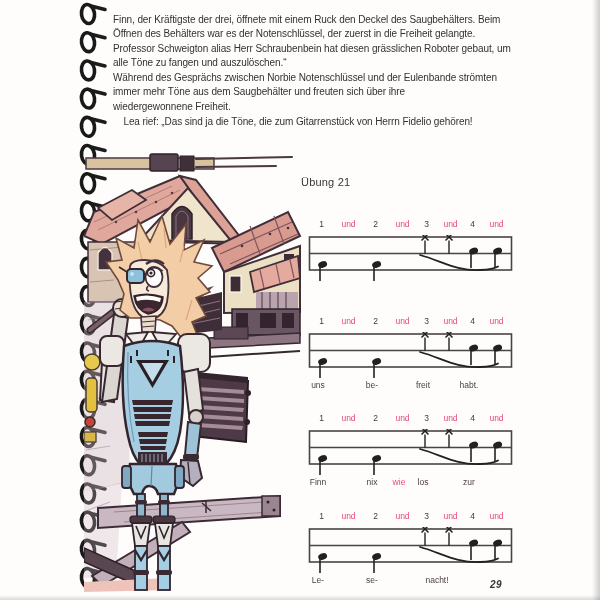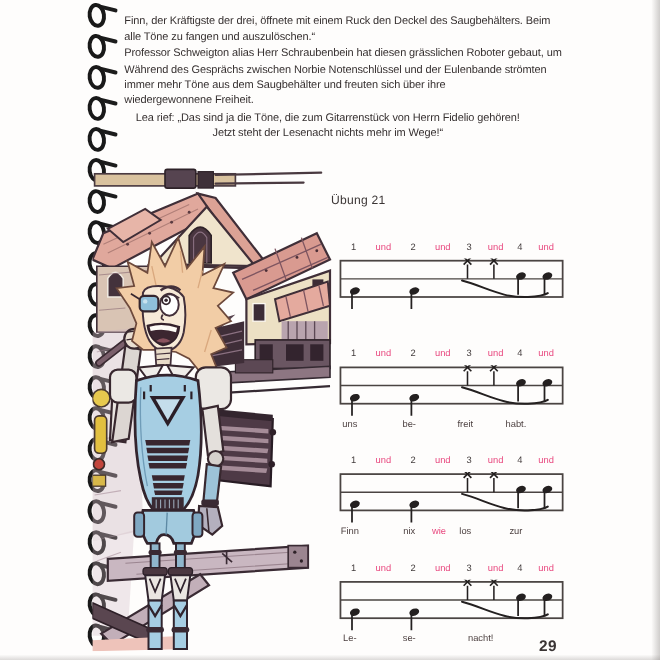--- a/index.html
+++ b/index.html
@@ -21,21 +21,21 @@
   #uebung-heading{
     left:301px;top:176px;font-size:11px;color:#3b3535;letter-spacing:0.2px;
   }
   .exercise{position:absolute;left:308px;width:206px;height:96px;}
   .counts{position:absolute;left:0;top:0;width:206px;height:12px;}
   .counts span{position:absolute;top:0;transform:translateX(-50%);font-size:8.5px;}
   .staff-svg{position:absolute;left:0;top:16px;width:206px;height:50px;}
   .lyrics{position:absolute;left:0;top:64px;width:206px;height:14px;}
   .lyrics span{position:absolute;top:0;transform:translateX(-50%);font-size:8.5px;white-space:nowrap;}
   #page-number{
-    left:490px;top:579px;font-size:14px;color:#3a3434;font-weight:bold;letter-spacing:0.5px;
+    left:490px;top:579px;font-size:10px;color:#3a3434;font-weight:bold;letter-spacing:0.5px;font-style:italic;
   }
   
   #edge-right{left:592px;top:0;width:8px;height:600px;
     background:linear-gradient(to right, rgba(120,115,112,0), rgba(120,115,112,0.35));}
   #edge-bottom{left:0;top:595px;width:600px;height:5px;
     background:linear-gradient(to bottom, rgba(120,115,112,0), rgba(120,115,112,0.25));}
 </style>
 </head>
 <body>
 
@@ -289,31 +289,31 @@
       <path d="M51 400 L57 410 L63 400 M74 400 L80 410 L86 400" stroke="#30242e" stroke-width="2.2" fill="none"></path>
       <rect x="49" y="420" width="16" height="5" rx="2" fill="#3a2a33"></rect>
       <rect x="72" y="420" width="16" height="5" rx="2" fill="#3a2a33"></rect>
     </g>
   </g>
 </svg>
 
 <div id="story" class="abs">
   <div class="para">
       <div class="tline">Finn, der Kräftigste der drei, öffnete mit einem Ruck den Deckel des Saugbehälters. Beim</div>
+      <div class="tline">Öffnen des Behälters war es der Notenschlüssel, der zuerst in die Freiheit gelangte.</div>
+      <div class="tline">Professor Schweigton alias Herr Schraubenbein hat diesen grässlichen Roboter gebaut, um</div>
       <div class="tline">alle Töne zu fangen und auszulöschen.“</div>
-      <div class="tline">Professor Schweigton alias Herr Schraubenbein hat diesen grässlichen Roboter gebaut, um</div>
     </div>
   <div class="para">
       <div class="tline">Während des Gesprächs zwischen Norbie Notenschlüssel und der Eulenbande strömten</div>
       <div class="tline">immer mehr Töne aus dem Saugbehälter und freuten sich über ihre</div>
       <div class="tline">wiedergewonnene Freiheit.</div>
     </div>
   <div class="para center">
       <div class="tline">Lea rief: „Das sind ja die Töne, die zum Gitarrenstück von Herrn Fidelio gehören!</div>
-      <div class="tline">Jetzt steht der Lesenacht nichts mehr im Wege!“</div>
     </div>
 </div>
 
 <div id="uebung-heading" class="abs">Übung 21</div>
 
 <div class="exercise" style="top: 219px;">
     <div class="counts">
       <span style="left: 13.5px; color: rgb(65, 59, 59);">1</span>
       <span style="left: 40.5px; color: rgb(232, 71, 126);">und</span>
       <span style="left: 67.5px; color: rgb(65, 59, 59);">2</span>

